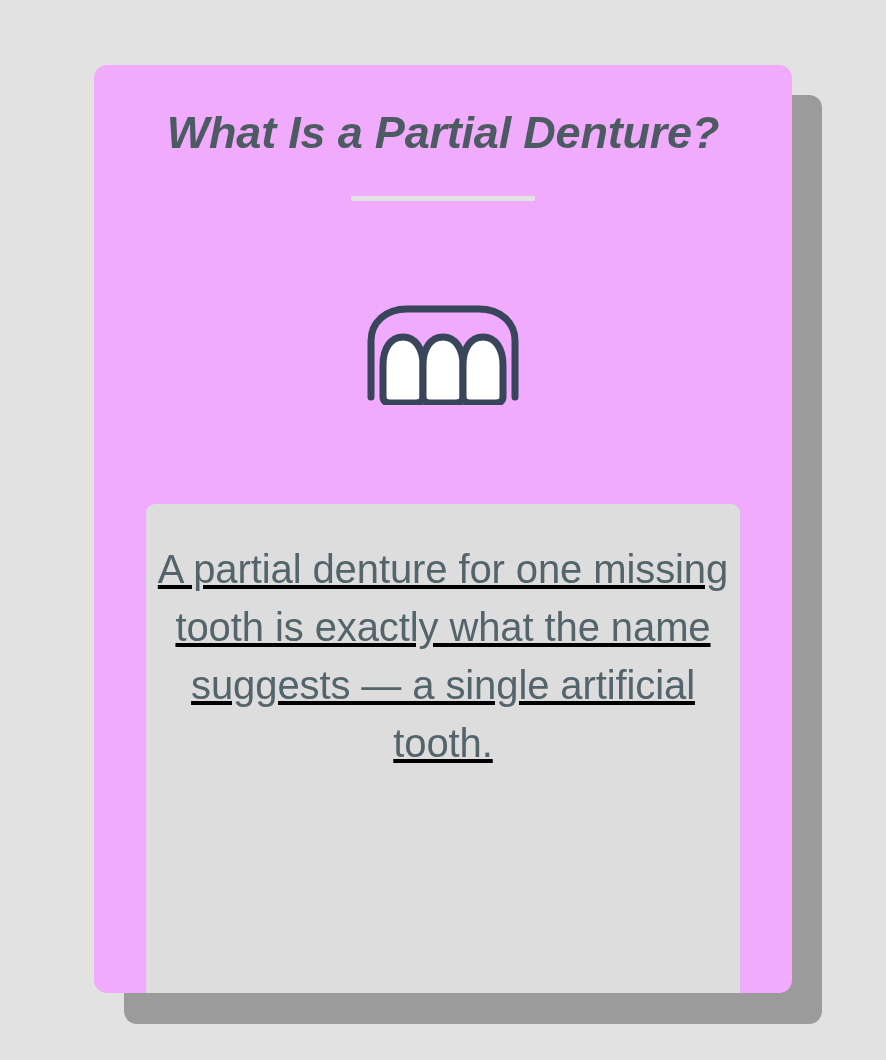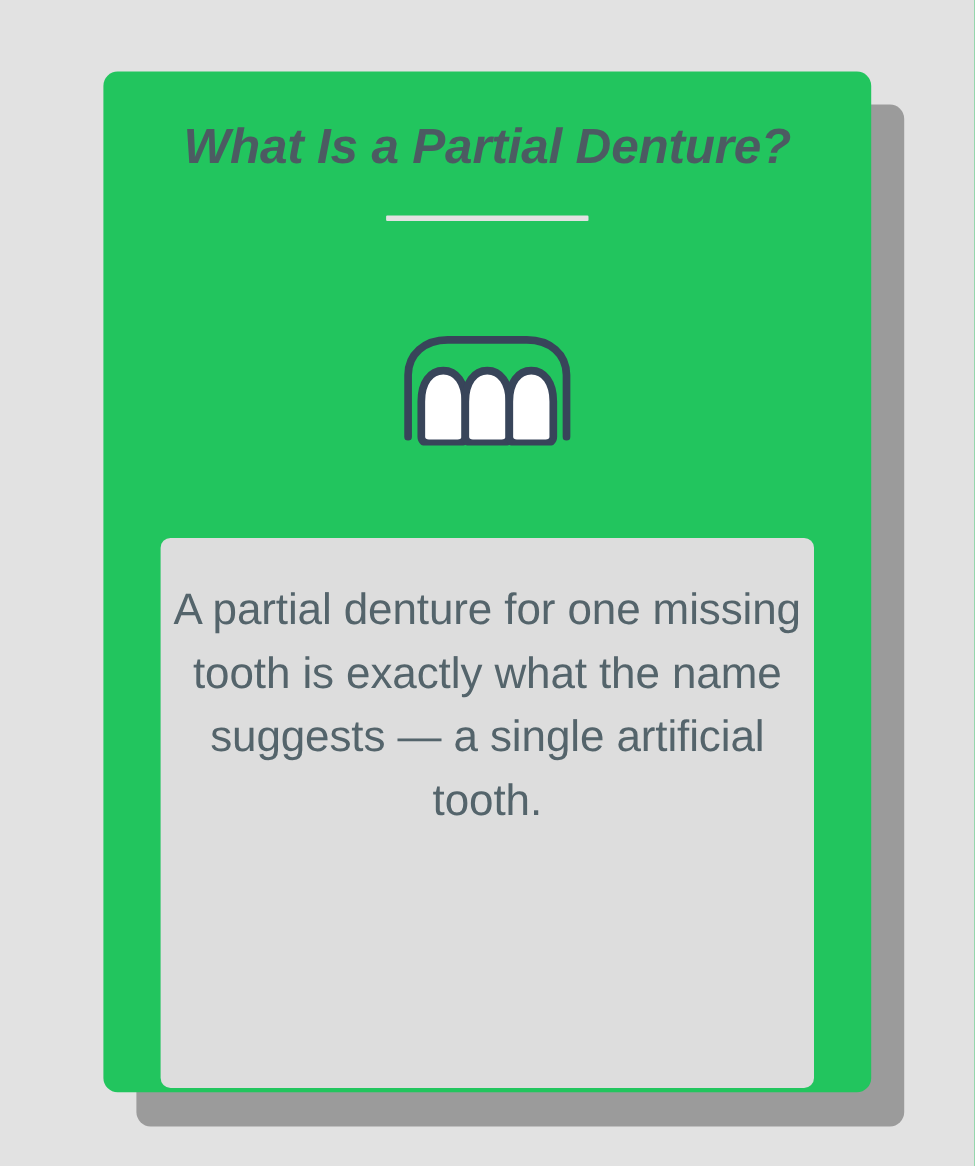--- a/index.html
+++ b/index.html
@@ -36,21 +36,21 @@
     z-index: 1;
   }
 
   
   .card {
     position: absolute;
     left: 94px;
     top: 65px;
     width: 698px;
     height: 928px;
-    background: #22c55e;
+    background: #f0abfc;
     border-radius: 13px;
     z-index: 2;
     overflow: hidden;
   }
 
   .card-title {
     position: absolute;
     left: 0;
     top: 40px;
     width: 698px;
@@ -87,27 +87,28 @@
     justify-content: center;
   }
   .icon-wrap svg {
     display: block;
   }
 
   
   .text-panel {
     position: absolute;
     left: 52px;
-    top: 424px;
+    top: 439px;
     width: 594px;
     height: 500px;
     background: #dddddd;
     border-radius: 9px;
     box-sizing: border-box;
     padding: 36px 10px 0 10px;
+    text-decoration: underline;
   }
 
   .body-copy {
     font-family: "Liberation Sans", sans-serif;
     font-size: 40px;
     font-weight: normal;
     line-height: 58px;
     color: #54646b;
     text-align: center;
     margin: 0;

